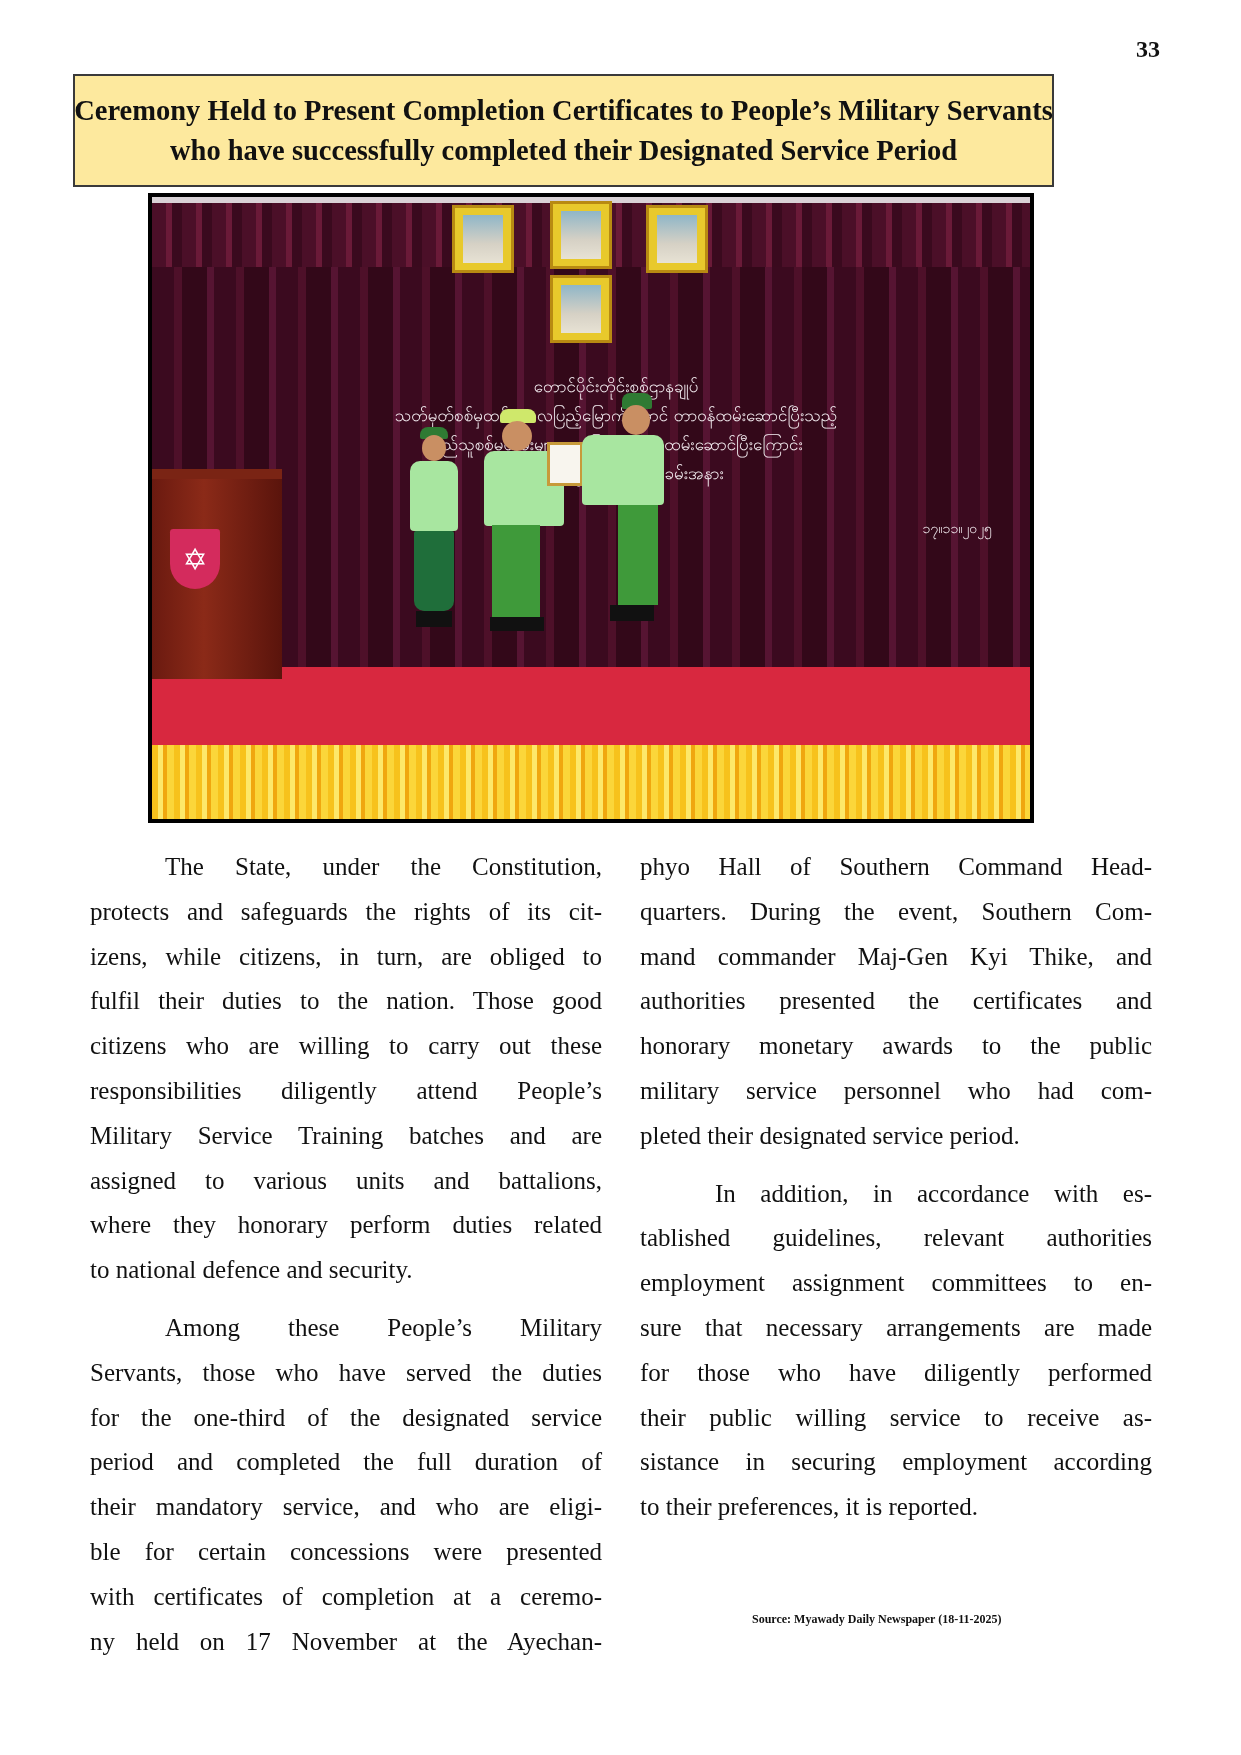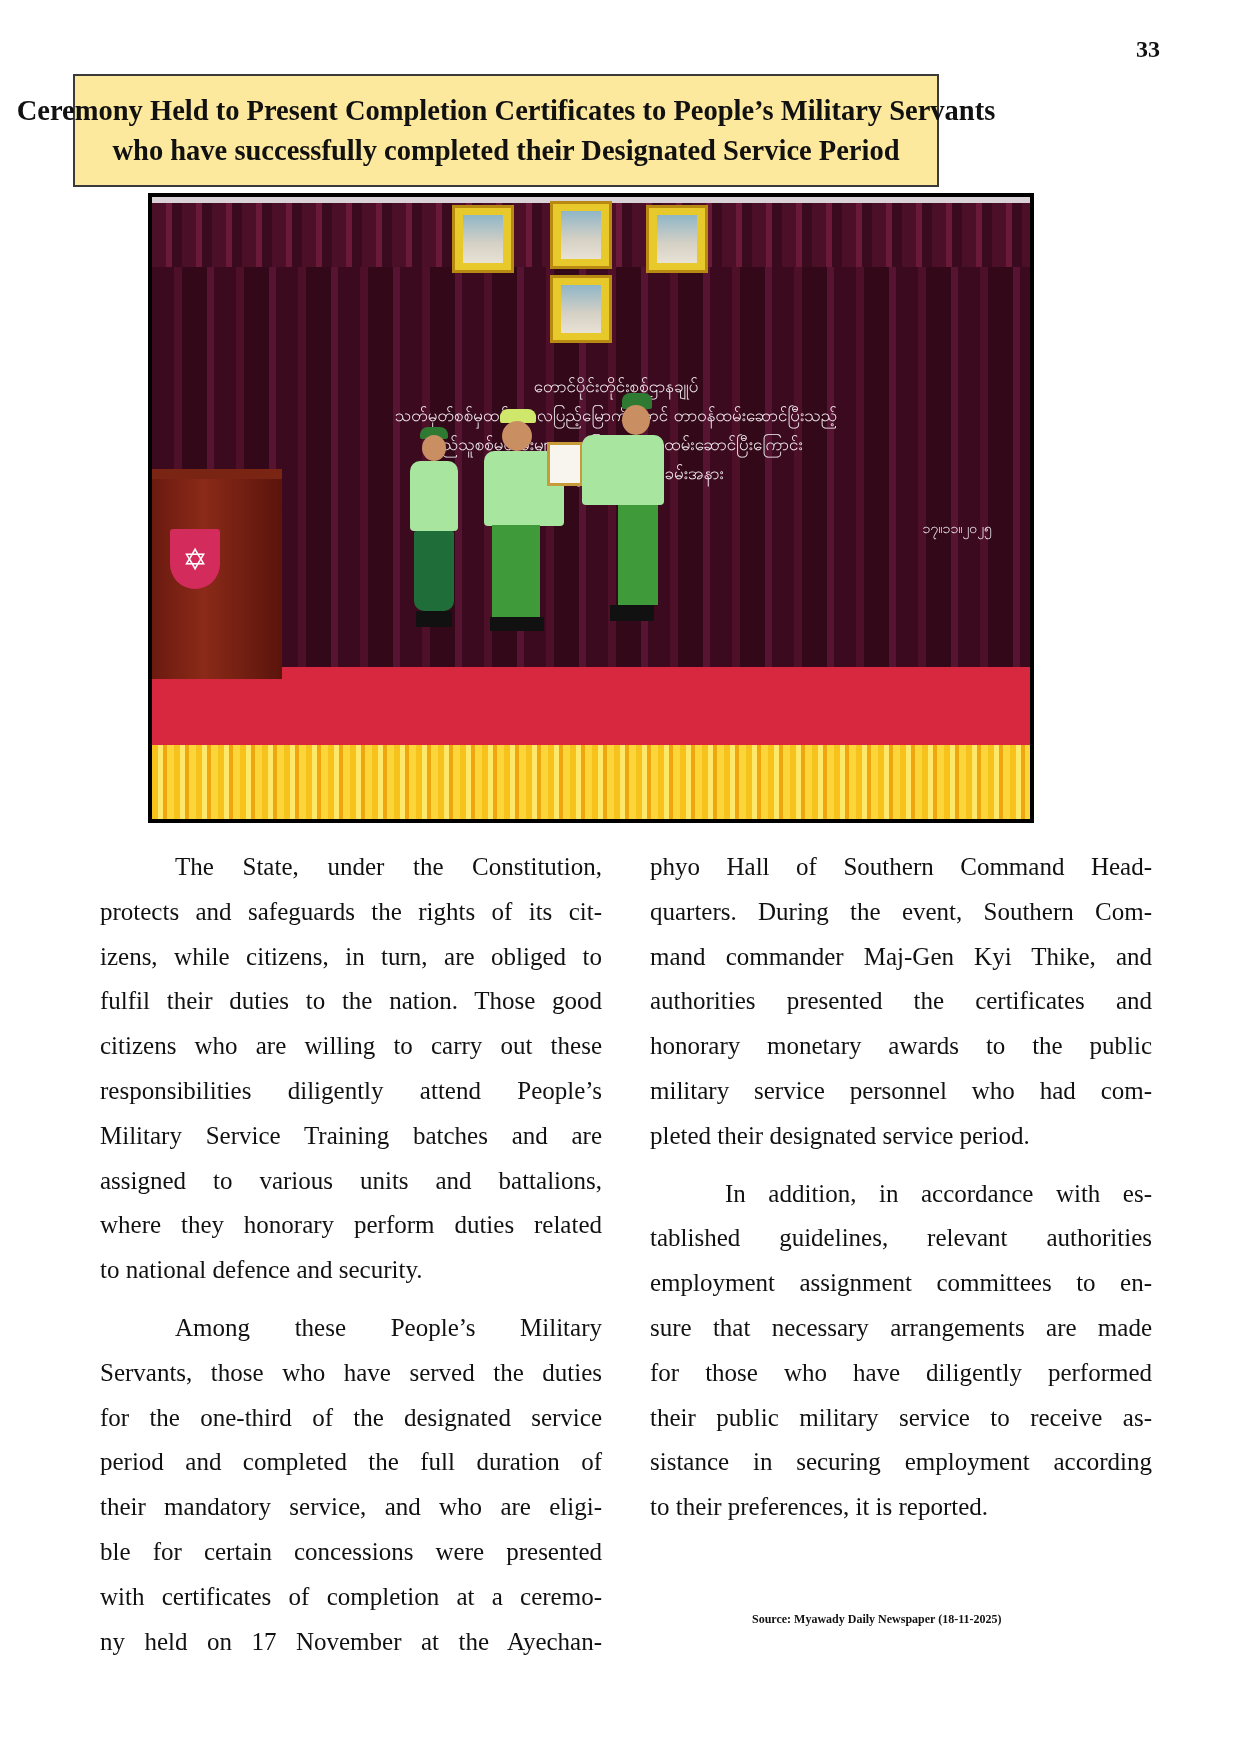--- a/index.html
+++ b/index.html
@@ -1,19 +1,19 @@
 <!DOCTYPE html>
 <html><head>
   <meta charset="utf-8">
   <style>
     html, body { margin: 0; padding: 0; background: #ffffff; }
     body { width: 1241px; height: 1755px; position: relative; overflow: hidden;
            font-family: "Liberation Serif", "DejaVu Serif", serif; color: #111; }
     .page-number { position: absolute; top: 36px; left: 1136px; font-weight: bold; font-size: 24px; }
-    .title-box { position: absolute; left: 73px; top: 74px; width: 866px; height: 113px;
+    .title-box { position: absolute; left: 73px; top: 74px; width: 981px; height: 113px;
                  background: #fde99e; border: 2px solid #3a3a3a; box-sizing: border-box;
                  display: flex; flex-direction: column; justify-content: center; align-items: center; }
     .title-box .line { font-weight: bold; font-size: 28.5px; line-height: 40px; text-align: center; white-space: nowrap; }
 
     .photo { position: absolute; left: 148px; top: 193px; width: 886px; height: 630px;
              border: 4px solid #000; box-sizing: border-box; overflow: hidden; background: #3d0d22; }
     .photo .pelmet { position: absolute; left: 0; top: 0; right: 0; height: 70px;
                      background: repeating-linear-gradient(90deg, #4b0f28 0 14px, #6a1a38 14px 20px, #3a0a1e 20px 30px); }
     .photo .topline { position:absolute; left:0; right:0; top:0; height:6px; background:#d9d2d6; }
     .photo .curtain { position: absolute; left: 0; right: 0; top: 70px; height: 420px;
@@ -39,21 +39,21 @@
     .photo .person .pants { position:absolute; background:#3f9a3a; }
     .photo .person .head { position:absolute; background:#c98f63; border-radius:50%; }
     .photo .person .cap { position:absolute; background:#2f7a33; border-radius: 8px 8px 2px 2px; }
     .photo .person .boots { position:absolute; background:#111; }
     .photo .certificate { position:absolute; left: 395px; top: 245px; width: 30px; height: 38px;
                           background:#f8f5ee; border: 3px solid #c79a3a; }
 
     .col { position: absolute; top: 845px; width: 512px; font-size: 25px; line-height: 44.8px; text-align: justify; }
     .col.left { left: 90px; }
     .col.right { left: 640px; }
-    .col p { margin: 0 0 13px 10px; }
+    .col p { margin: 0 0 13px 0; }
     .col .line { display: block; text-align: justify; text-align-last: justify; white-space: nowrap; }
     .col .line.last { text-align-last: left; }
     .source { position: absolute; left: 752px; top: 1612px; font-weight: bold; font-size: 12px; white-space: nowrap; }
   </style>
 </head>
 <body>
 
 <div class="page-number">33</div>
 
 <div class="title-box">
@@ -143,19 +143,19 @@
     <span class="line">honorary monetary awards to the public</span>
     <span class="line">military service personnel who had com-</span>
     <span class="line last">pleted their designated service period.</span>
   </p>
   <p>
     <span class="line" style="padding-left:75px;">In addition, in accordance with es-</span>
     <span class="line">tablished guidelines, relevant authorities</span>
     <span class="line">employment assignment committees to en-</span>
     <span class="line">sure that necessary arrangements are made</span>
     <span class="line">for those who have diligently performed</span>
-    <span class="line">their public military service to receive as-</span>
+    <span class="line">their public willing service to receive as-</span>
     <span class="line">sistance in securing employment according</span>
     <span class="line last">to their preferences, it is reported.</span>
   </p>
 </div>
 
 <div class="source">Source: Myawady Daily Newspaper (18-11-2025)</div>
 
 </body></html>

